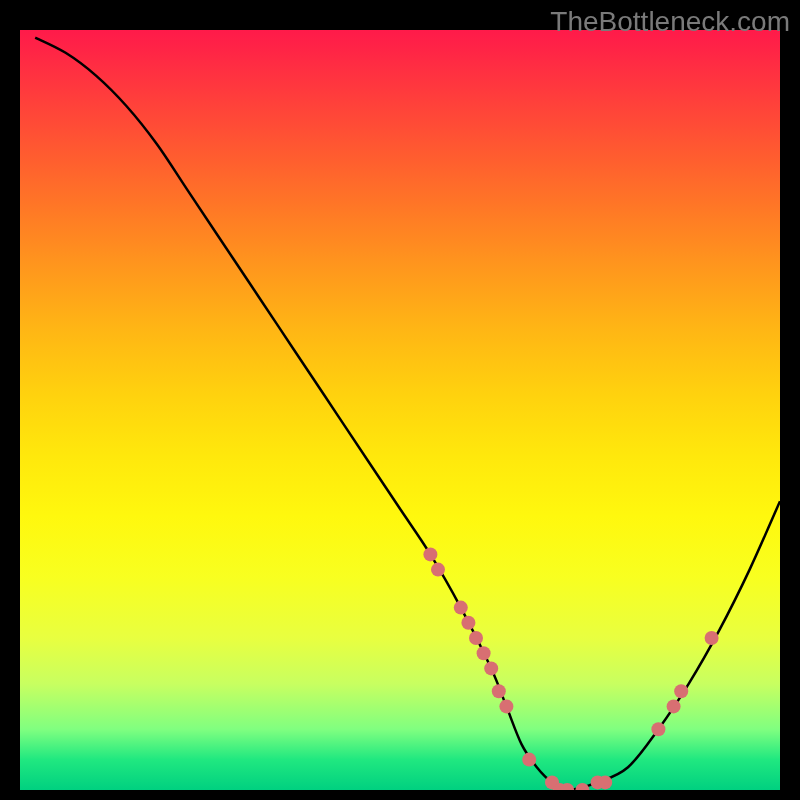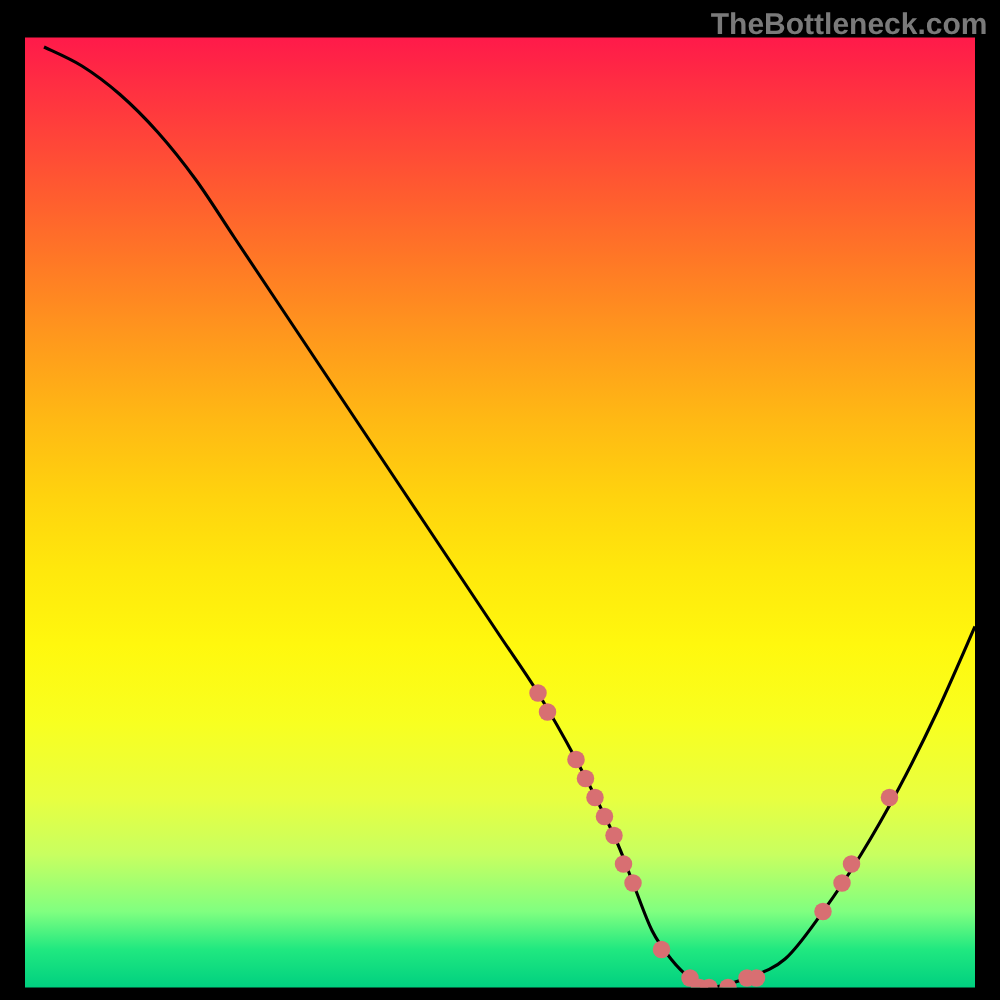--- a/index.html
+++ b/index.html
@@ -1,17 +1,17 @@
 <!DOCTYPE html>
 <html><head>
 <meta charset="utf-8">
 <style>
   * { margin: 0; padding: 0; box-sizing: border-box; }
   body { width: 800px; height: 800px; background: #000; position: relative; font-family: Arial, sans-serif; }
-  .watermark { position: absolute; top: 6px; right: 10px; color: #7a7a7a; font-size: 24px; font-weight: 700; z-index: 10; }
+  .watermark { position: absolute; top: 6px; right: 10px; color: #7a7a7a; font-size: 28px; font-weight: 400; z-index: 10; }
   .plot-area { position: absolute; left: 20px; top: 30px; width: 760px; height: 760px; }
   .gradient-bg { position: absolute; left: 0; top: 0; width: 760px; height: 760px;
     background: linear-gradient(to bottom,
       #ff1a4a 0%,
       #ff3a3d 8%,
       #ff5a30 16%,
       #ff7a25 24%,
       #ff9a1c 32%,
       #ffb814 40%,
       #ffd20e 48%,

